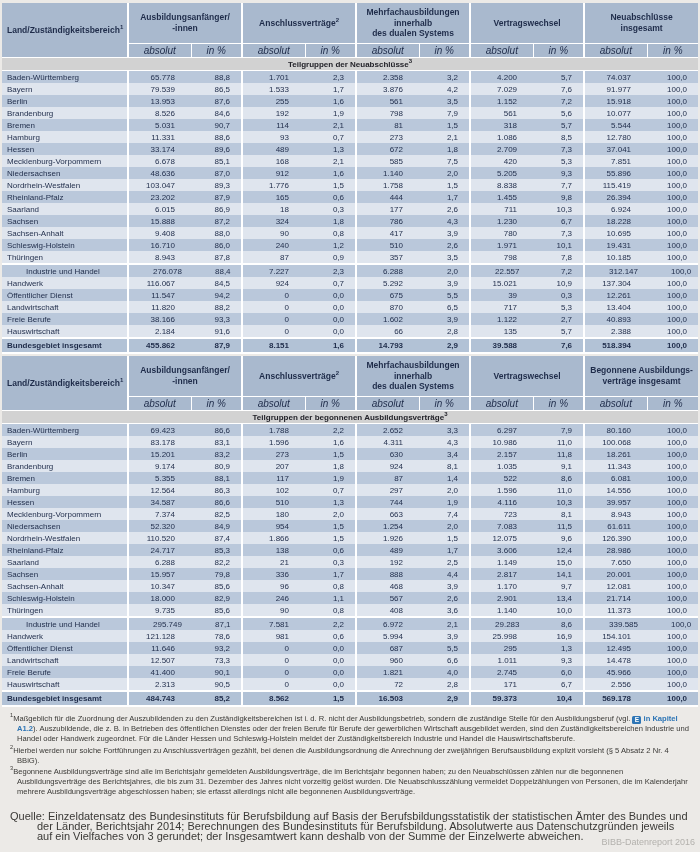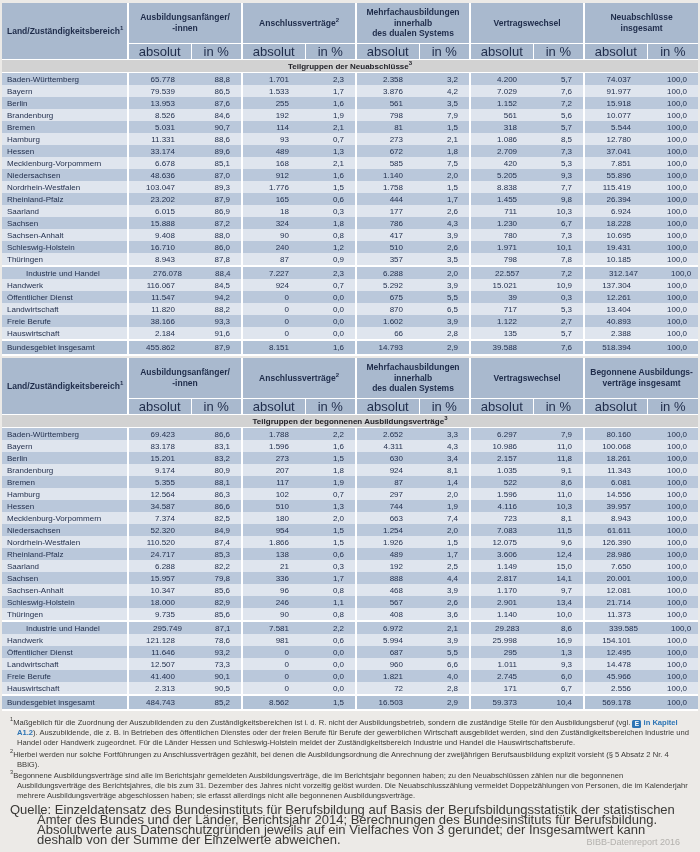--- a/index.html
+++ b/index.html
@@ -22,60 +22,60 @@
   th.grp {
     background:var(--hdr,#a9b9ce);
     height:40px; font-weight:bold; font-size:8.5px;
     text-align:center; vertical-align:middle;
     white-space:pre-line; line-height:1.25;
     border-bottom:1px solid #fff;
   }
   th.land-h { text-align:left; padding-left:5px; }
   th.sub {
     background:var(--hdr,#a9b9ce);
-    height:13px; font-weight:normal; font-size:13px; text-align:center;
-    border-bottom:1px solid #fff; border-left:1px solid #fff;
+    height:13px; font-weight:normal; font-size:10px; text-align:center;
+    border-bottom:1px solid #fff; border-left:1px solid #fff;font-style:italic;
   }
   .grp-start { border-left:2px solid #fff !important; }
 
   td.section-td {
     background:var(--section,#d2d2d2);
     height:12px; text-align:center; font-weight:bold; font-size:8px; color:#23232a;
     border-bottom:1px solid #fff; white-space:nowrap;
   }
 
   tbody.rows tr:nth-child(odd)  td { background:var(--row-dark,#bac8db); }
   tbody.rows tr:nth-child(even) td { background:var(--row-light,#dfe5ee); }
   tbody.rows td { height:12px; }
   tbody.rows tr.block-start td { border-top:2px solid #fff;padding-left:24px; }
 
   td.land { text-align:left; padding-left:5px;margin-left:44px; }
   td.abs  { text-align:right; padding-right:16px; }
   td.pct  { text-align:right; padding-right:11px; }
 
   tr.total-row td {
-    background:var(--total,#b2c2d6); font-weight:normal; height:13px;
+    background:var(--total,#b2c2d6); font-weight:bold; height:13px;
     border-top:2px solid #fff; border-bottom:2px solid #fff;
   }
 
   sup { line-height:0; }
   .hsup { font-size:6px; }
 
   .footnotes { position:relative; padding:7px 9px 0 8px; color:#3a3936; }
   .fn { font-size:7.6px; line-height:10px; margin-bottom:1.5px; padding-left:7px; text-indent:-7px; text-align:left; }
   .fnm { font-size:5.6px; vertical-align:super; }
   .e-badge {
     display:inline-block; width:9px; height:8px;
     background:var(--link,#2e75b5); color:#fff; font-weight:bold; font-size:6.5px;
     text-align:center; line-height:8px; border-radius:1.5px; text-indent:0; vertical-align:-1px;
   }
   .fn-link { color:var(--link,#2e75b5); font-weight:bold; }
-  .src { font-size:13px; line-height:10px; margin-top:4px; padding-left:27px; text-indent:-27px; }
+  .src { font-size:11px; line-height:10px; margin-top:14px; padding-left:27px; text-indent:-27px; }
   .src-label { }
-  .brand { position:absolute; right:20px; bottom:5px; font-size:9px; color:var(--brand,#b3b1ad); }
+  .brand { position:absolute; right:5px; bottom:5px; font-size:9px; color:var(--brand,#b3b1ad); }
 </style>
 </head>
 <body>
 
 <div class="page">
 
   <table class="data-table">
       <colgroup>
         <col style="width: 126px;">
         <col style="width: 63px;">

